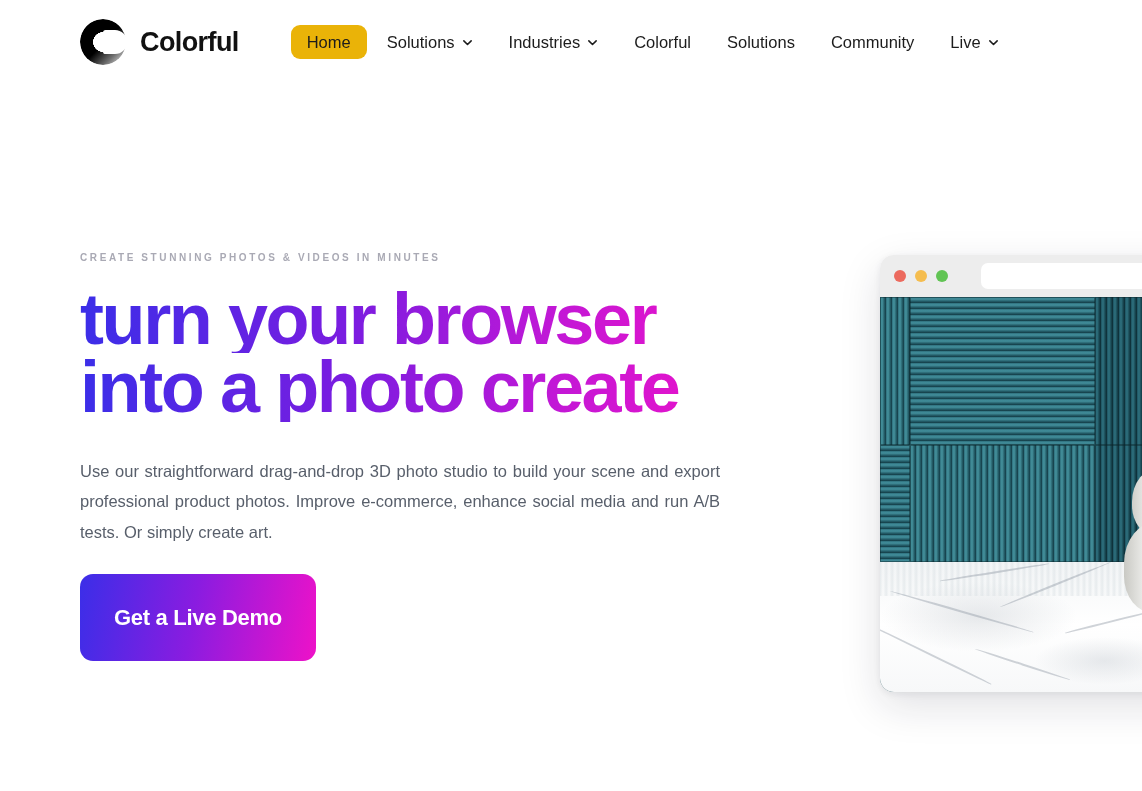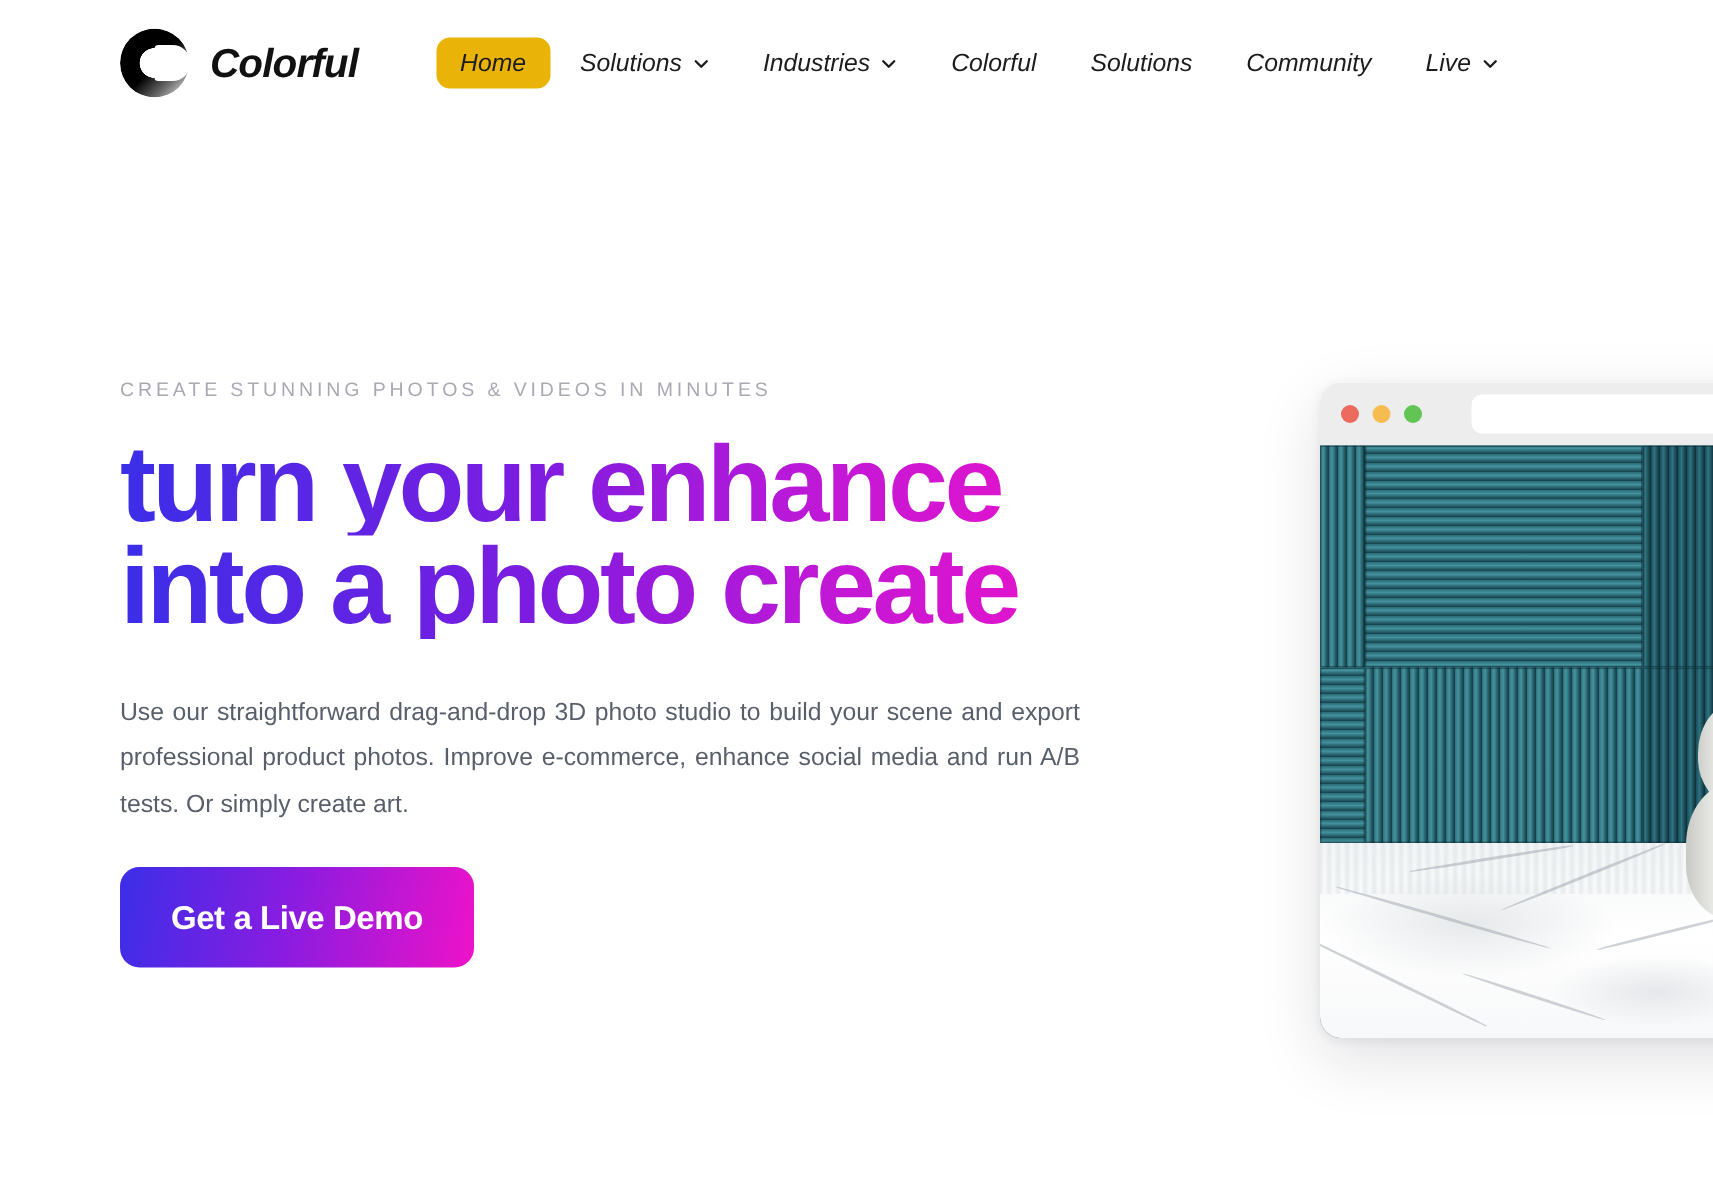--- a/index.html
+++ b/index.html
@@ -15,21 +15,20 @@
 
   
   .navbar {
     position:absolute;
     top:0; left:0;
     width:1142px;
     height:84px;
     display:flex;
     align-items:center;
     padding-left:80px;
-    font-style:italic;
   }
 
   .brand {
     display:flex;
     align-items:center;
     gap:14px;
     margin-right:52px;
   }
 
   .logo-mark {
@@ -107,22 +106,22 @@
   }
 
   .hero-copy {
     position:absolute;
     left:80px;
     top:252px;
     width:660px;
   }
 
   .eyebrow {
-    font-size:13px;
-    font-weight:normal;
+    font-size:10px;
+    font-weight:bold;
     letter-spacing:2.6px;
     color:#a9a9b4;
     text-transform:uppercase;
     margin-bottom:22px;
     white-space:nowrap;
   }
 
   .headline {
     font-size:72px;
     font-weight:bold;
@@ -146,21 +145,21 @@
     color:#585f6b;
     text-align:justify;
     width:640px;
     margin-bottom:27px;
   }
 
   .cta {
     display:inline-flex;
     align-items:center;
     justify-content:center;
-    height:67px;
+    height:87px;
     padding:0 34px;
     border:none;
     border-radius:13px;
     background:linear-gradient(100deg, #3b2ee8 0%, #8a1ce0 48%, #ee12c8 100%);
     color:#ffffff;
     font-family:"Liberation Sans", sans-serif;
     font-size:22px;
     font-weight:bold;
     letter-spacing:-0.3px;
     cursor:pointer;
@@ -348,21 +347,21 @@
   </nav>
 </div>
 
 <div class="hero">
 
   <div class="hero-copy">
 
     <div class="eyebrow">CREATE STUNNING PHOTOS &amp; VIDEOS IN MINUTES</div>
 
     <h1 class="headline">
-      <span class="grad-line">turn your enhance</span>
+      <span class="grad-line">turn your browser</span>
       <span class="grad-line">into a photo create</span>
     </h1>
 
     <p class="lede">Use our straightforward drag-and-drop 3D photo studio to build your scene and export professional product photos. Improve e-commerce, enhance social media and run A/B tests. Or simply create art.</p>
 
     <button class="cta">Get a Live Demo</button>
   </div>
 
   <div class="mockup">
 

